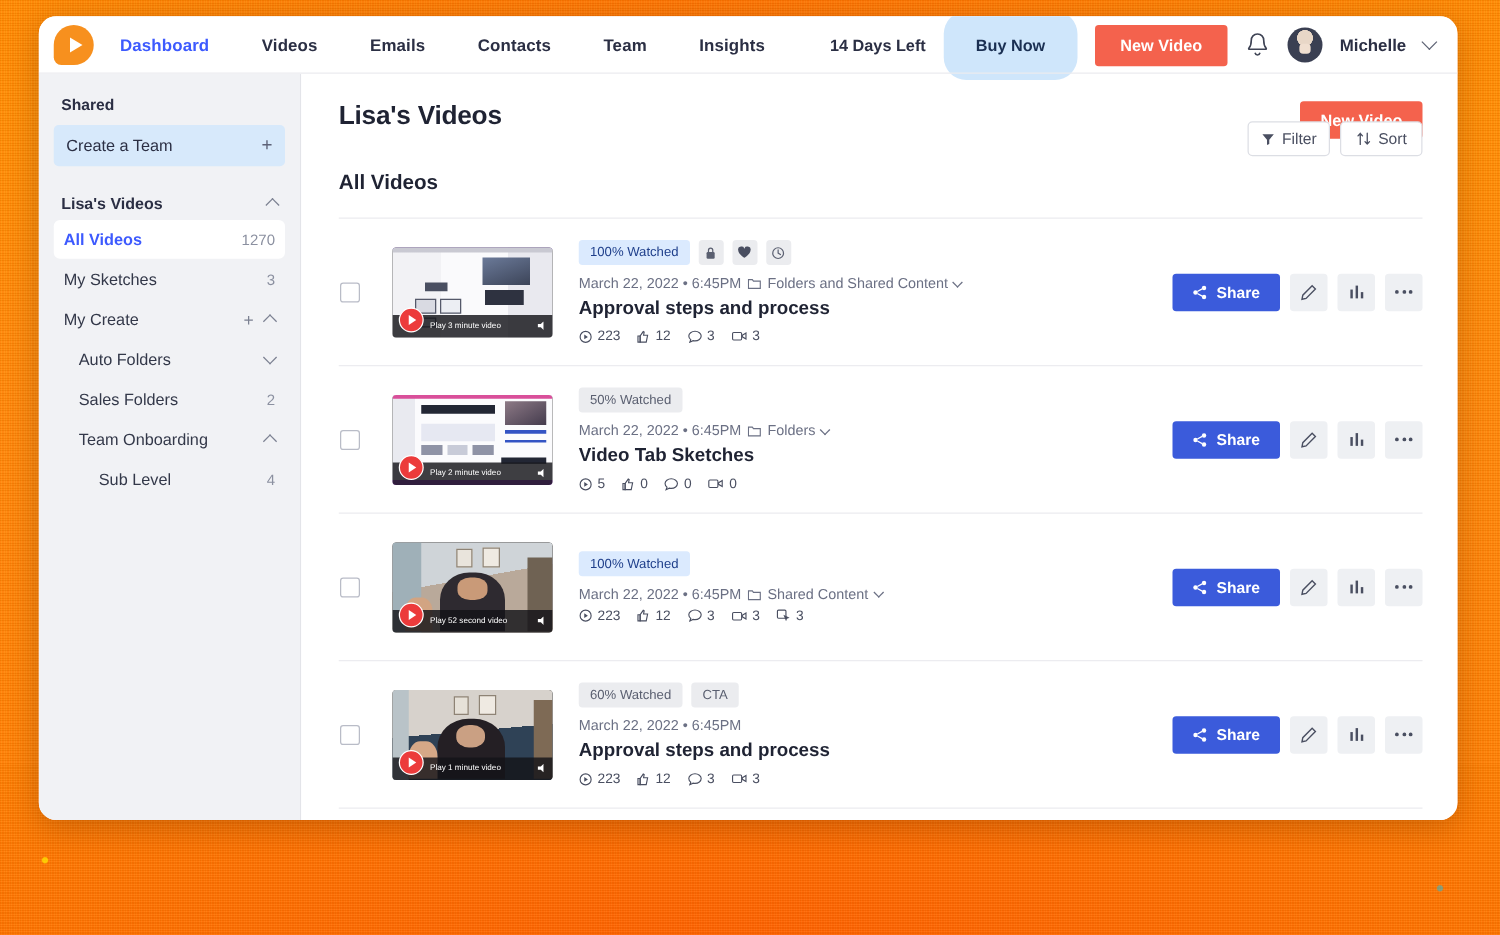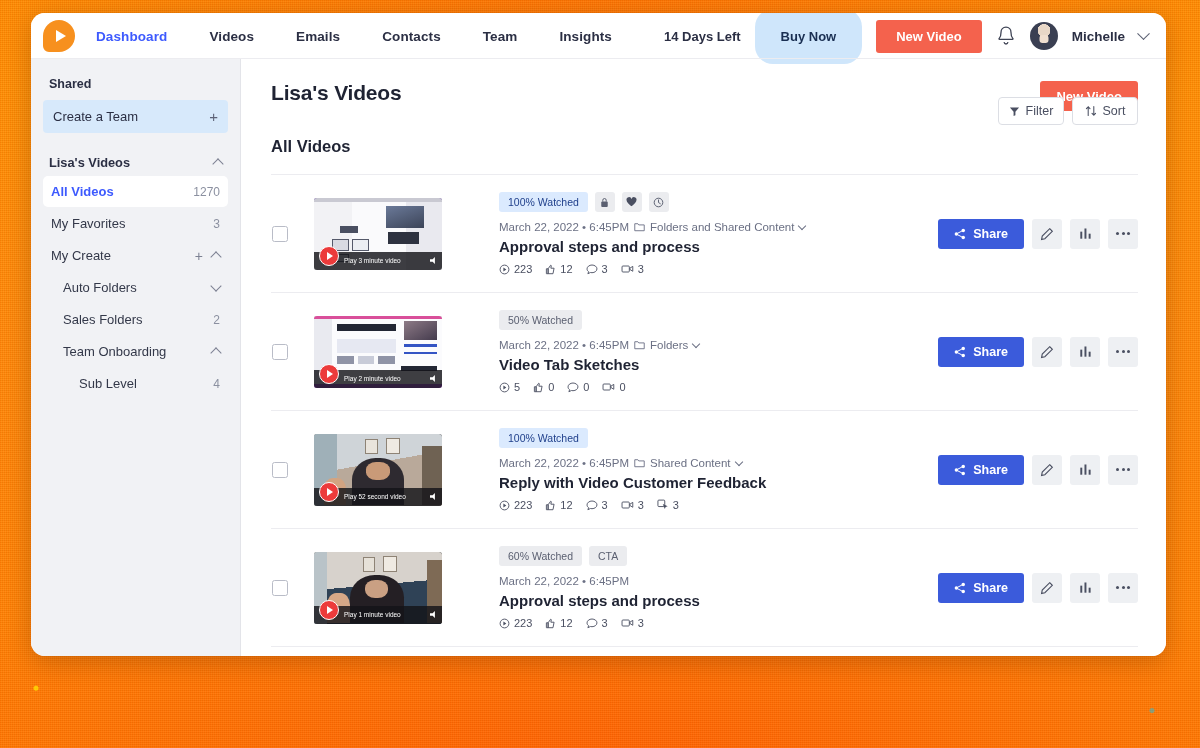--- a/index.html
+++ b/index.html
@@ -205,21 +205,21 @@
   }
   .thumb .play {
     position: absolute; left: 5px; bottom: 4px; width: 20px; height: 20px;
     border-radius: 50%; background: #ec3b3b; display: flex; align-items: center;
     justify-content: center; border: 1.5px solid #fff;
   }
   .thumb .play i {
     width: 0; height: 0; margin-left: 2px;
     border-left: 6px solid #fff; border-top: 4px solid transparent; border-bottom: 4px solid transparent;
   }
-  .vmeta { min-width: 0; flex: 1; margin-left: 36px; }
+  .vmeta { min-width: 0; flex: 1; }
   .badges { display: flex; align-items: center; gap: 7px; margin-bottom: 9px; }
   .badge {
     font-size: 10.5px; padding: 4px 9px; border-radius: 3px; white-space: nowrap;
   }
   .badge.blue { background: #dbeafe; color: #1f3f8b; }
   .badge.grey { background: #ebecef; color: #5a5f70; }
   .chip {
     width: 20px; height: 20px; border-radius: 3px; background: #ebecef;
     display: flex; align-items: center; justify-content: center;
   }
@@ -297,21 +297,21 @@
         <span class="label">Lisa's Videos</span>
         <span style="margin-left:auto" class="caret up"></span>
       </div>
 
       <div class="side-item selected">
         <span class="label">All Videos</span>
         <span class="count">1270</span>
       </div>
 
       <div class="side-item">
-        <span class="label">My Favorites</span>
+        <span class="label">My Sketches</span>
         <span class="count">3</span>
       </div>
 
       <div class="side-item">
         <span class="label">My Create</span>
         <span class="icons">
           <span class="plus">+</span>
           <span class="caret up"></span>
         </span>
       </div>
@@ -608,21 +608,20 @@
               <span class="badge blue">100% Watched</span>
             </div>
             <div class="vdate">
               <span>March 22, 2022 • 6:45PM</span>
               <svg width="11" height="10" viewBox="0 0 12 11">
                 <path d="M.8 9.6V1.9h3.4l1 1.3h6v6.4z" fill="none" stroke="#6b7084" stroke-width="1"></path>
               </svg>
               <span class="folder-name">Shared Content</span>
               <span class="caret-dd"></span>
             </div>
-            <div class="vtitle">Reply with Video Customer Feedback</div>
             <div class="vstats">
               <span class="stat">
                 <svg width="11" height="11" viewBox="0 0 12 12">
                   <circle cx="6" cy="6" r="4.8" fill="none" stroke="#4a4f61" stroke-width="1"></circle>
                     <path d="M4.8 3.9l3.2 2.1-3.2 2.1z" fill="#4a4f61"></path>
                 </svg>
                 <span>223</span>
               </span>
               <span class="stat">
                 <svg width="11" height="11" viewBox="0 0 12 12">

